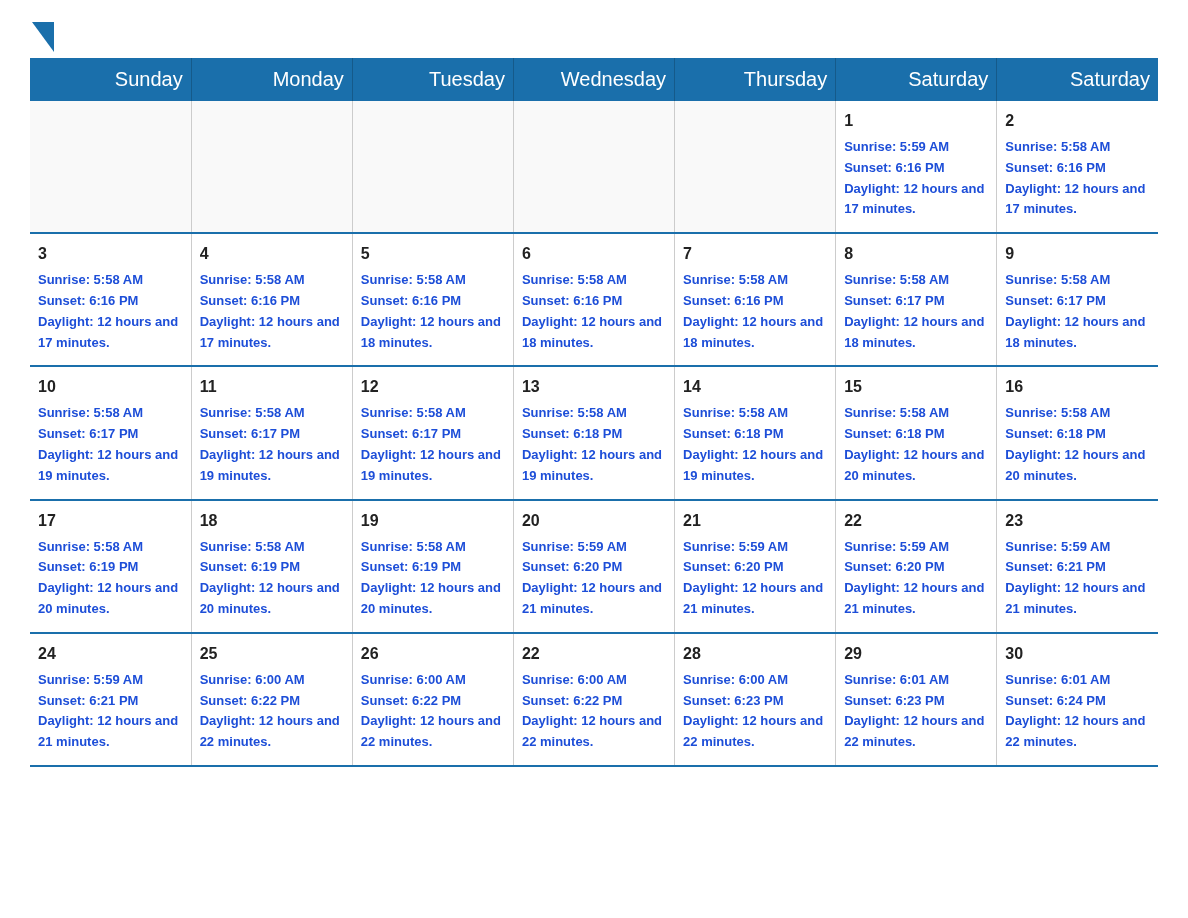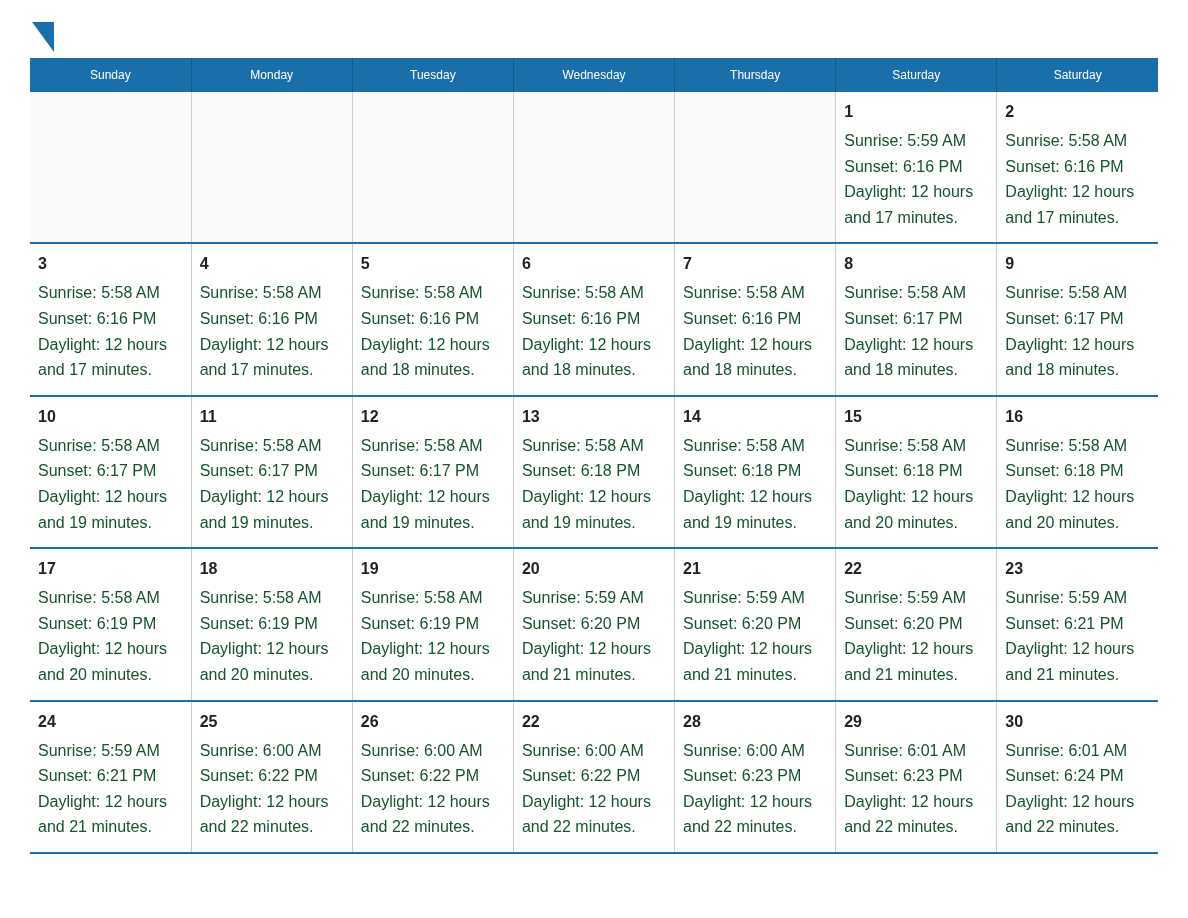--- a/index.html
+++ b/index.html
@@ -54,24 +54,24 @@
     .calendar {
       width: 100%;
       border-collapse: collapse;
       margin-top: 10px;
     }
     .calendar thead tr {
       background-color: #1a6fab;
     }
     .calendar thead th {
       color: #fff;
-      font-size: 12px;
+      font-size: 20px;
       font-weight: normal;
-      padding: 10px 0;
-      text-align: center;
+      padding: 10px 8px;
+      text-align: right;
       border-right: 1px solid #155a8a;
     }
     .calendar thead th:last-child {
       border-right: none;
       margin-top: 42px;
     }
     .calendar tbody tr {
       border-bottom: 2px solid #1a6fab;
     }
     .calendar tbody td {
@@ -87,23 +87,24 @@
       border-right: none;
     }
     .day-num {
       font-size: 16px;
       font-weight: bold;
       color: #222;
       display: block;
       margin-bottom: 4px;
     }
     .day-info {
-      color: #14532d;
-      font-size: 16px;
+      color: #1d4ed8;
+      font-size: 13px;
       line-height: 1.6;
+      font-weight: bold;
     }
     .empty-cell {
       background: #f9f9f9;
     }
   </style>
 </head>
 <body>
 
 <div class="header-row">
   <div class="logo">

